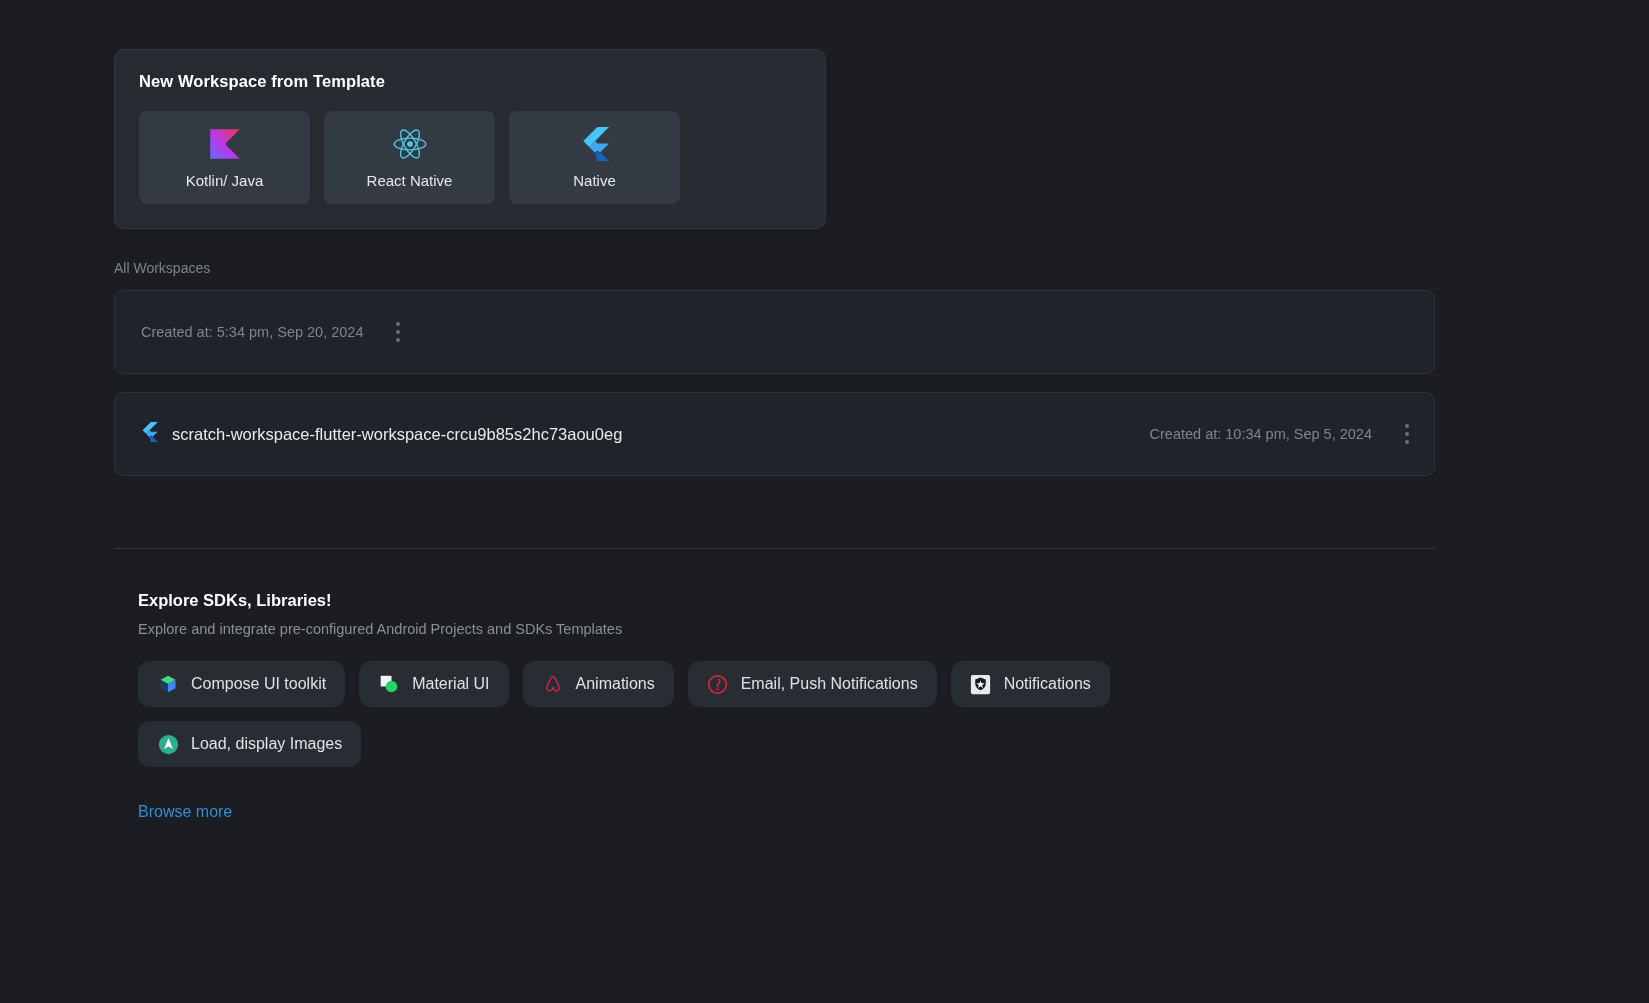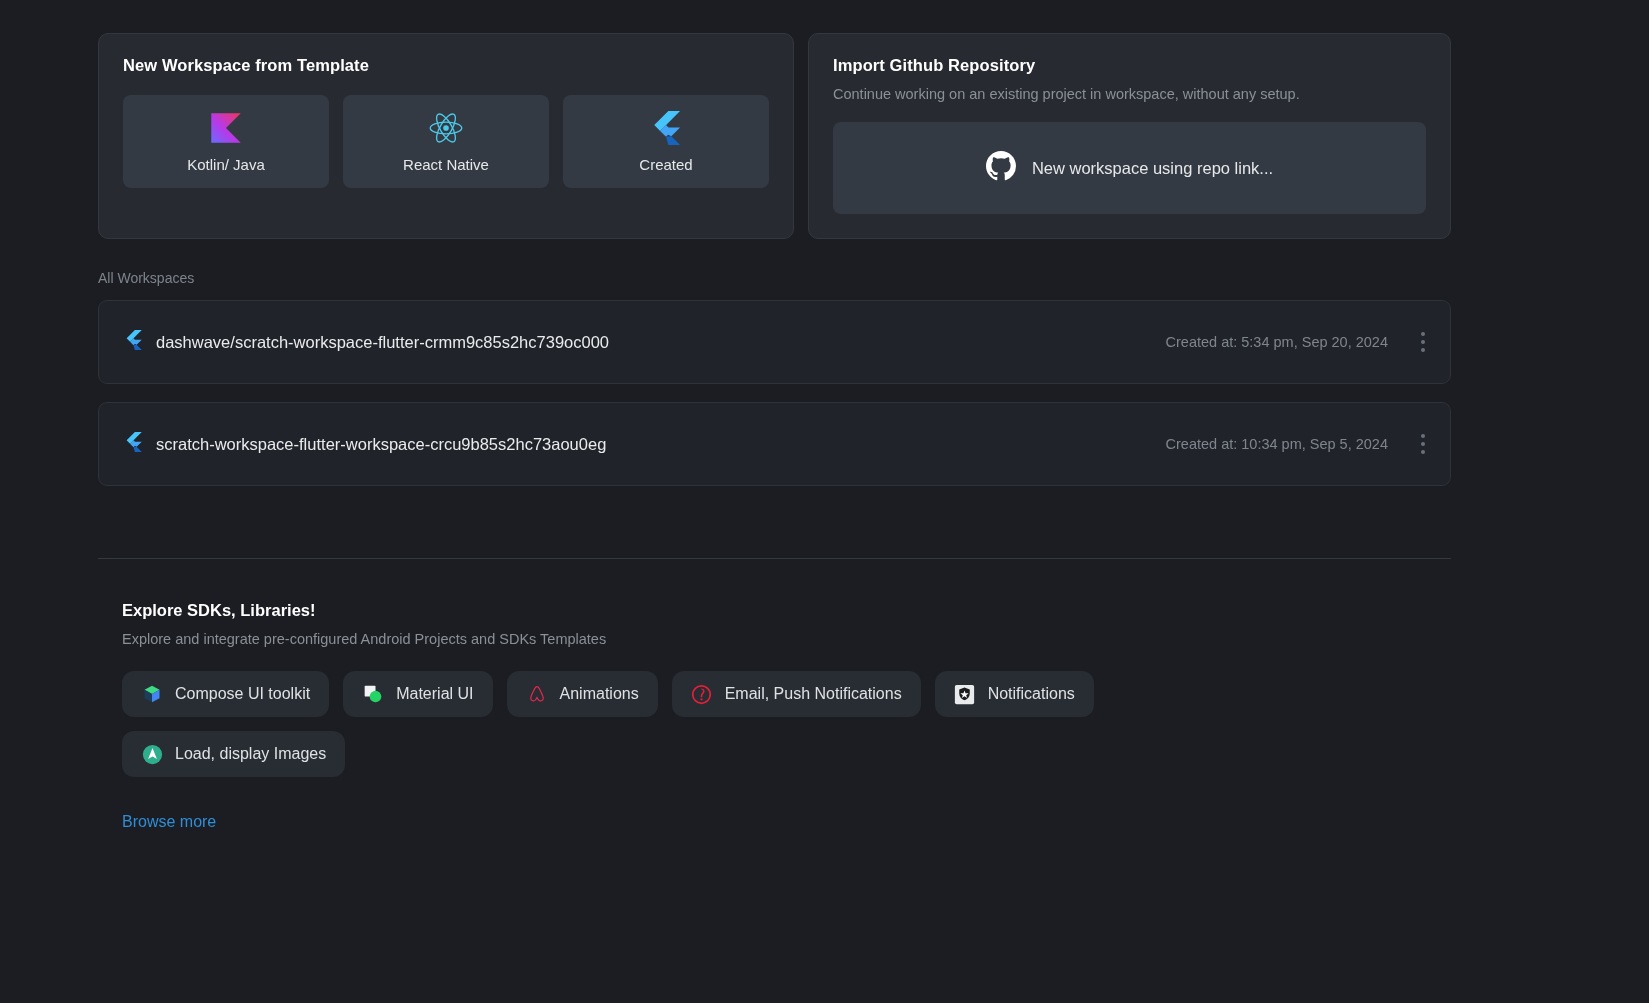--- a/index.html
+++ b/index.html
@@ -8,21 +8,21 @@
     height: 1003px;
     background: #1b1d22;
     font-family: "Liberation Sans", sans-serif;
     overflow: hidden;
   }
   .page {
     width: 1649px;
     height: 1003px;
     background: #1b1d22;
     position: relative;
-    padding: 0;
+    padding: 16px;
   }
 
   
   .top-row {
     display: flex;
     gap: 14px;
     padding: 33px 198px 0 98px;
   }
   .panel {
     background: #272b31;
@@ -45,21 +45,21 @@
     margin-top: 11px;
     font-weight: 400;
   }
 
   .template-row {
     display: flex;
     gap: 14px;
     margin-top: 20px;
   }
   .template-card {
-    width: 206px;
+    width: 171px;
     height: 93px;
     background: #343a43;
     border-radius: 8px;
     display: flex;
     flex-direction: column;
     align-items: center;
     justify-content: center;
     gap: 11px;
     cursor: pointer;
   }
@@ -245,81 +245,52 @@
 
         <div class="template-card">
           <span class="tpl-icon">
             <svg width="30" height="34" viewBox="0 0 48 58">
               <polygon points="28,0 48,0 14,34 4,24" fill="#47c5fb"></polygon>
               <polygon points="28,28 48,28 33,43 23,38" fill="#42a5f5"></polygon>
               <polygon points="14,34 24,24 34,34 24,44" fill="#42a5f5"></polygon>
               <polygon points="24,44 33,43 48,58 28,58" fill="#1565c0"></polygon>
             </svg>
           </span>
-          <span class="template-label">Created</span>
+          <span class="template-label">Native</span>
         </div>
 
       </div>
     </div>
 
-    <div class="panel right">
-      <div class="panel-title">Import Github Repository</div>
-      <div class="panel-sub">Continue working on an existing project in workspace, without any setup.</div>
-
-      <div class="repo-btn">
-        <span>
-          <svg width="30" height="30" viewBox="0 0 16 16" fill="#ffffff">
-            <path d="M8 0C3.58 0 0 3.58 0 8c0 3.54 2.29 6.53 5.47 7.59.4.07.55-.17.55-.38
-                     0-.19-.01-.82-.01-1.49-2.01.37-2.53-.49-2.69-.94-.09-.23-.48-.94-.82-1.13-.28-.15-.68-.52-.01-.53.63-.01
-                     1.08.58 1.23.82.72 1.21 1.87.87 2.33.66.07-.52.28-.87.51-1.07-1.78-.2-3.64-.89-3.64-3.95
-                     0-.87.31-1.59.82-2.15-.08-.2-.36-1.02.08-2.12 0 0 .67-.21 2.2.82.64-.18 1.32-.27 2-.27s1.36.09
-                     2 .27c1.53-1.04 2.2-.82 2.2-.82.44 1.1.16 1.92.08 2.12.51.56.82 1.27.82 2.15 0 3.07-1.87
-                     3.75-3.65 3.95.29.25.54.73.54 1.48 0 1.07-.01 1.93-.01 2.2 0 .21.15.46.55.38A8.01 8.01 0 0 0 16 8c0-4.42-3.58-8-8-8z"></path>
-          </svg>
-        </span>
-        <span class="repo-btn-label">New workspace using repo link...</span>
-      </div>
+
+  </div>
+
+  <div class="section-label">All Workspaces</div>
+
+  <div class="ws-list">
+
+    <div class="ws-row">
+      <span class="ws-created">Created at: 5:34 pm, Sep 20, 2024</span>
+      <span class="kebab">
+          <i></i>
+          <i></i>
+          <i></i>
+        </span>
     </div>
-
-  </div>
-
-  <div class="section-label">All Workspaces</div>
-
-  <div class="ws-list">
 
     <div class="ws-row">
       <div class="ws-name-wrap">
         <span>
           <svg width="17" height="20" viewBox="0 0 48 58">
             <polygon points="28,0 48,0 14,34 4,24" fill="#47c5fb"></polygon>
             <polygon points="28,28 48,28 33,43 23,38" fill="#42a5f5"></polygon>
             <polygon points="14,34 24,24 34,34 24,44" fill="#42a5f5"></polygon>
             <polygon points="24,44 33,43 48,58 28,58" fill="#1565c0"></polygon>
           </svg>
         </span>
-        <span class="ws-name">dashwave/scratch-workspace-flutter-crmm9c85s2hc739oc000</span>
-      </div>
-      <span class="ws-created">Created at: 5:34 pm, Sep 20, 2024</span>
-      <span class="kebab">
-          <i></i>
-          <i></i>
-          <i></i>
-        </span>
-    </div>
-
-    <div class="ws-row">
-      <div class="ws-name-wrap">
-        <span>
-          <svg width="17" height="20" viewBox="0 0 48 58">
-            <polygon points="28,0 48,0 14,34 4,24" fill="#47c5fb"></polygon>
-            <polygon points="28,28 48,28 33,43 23,38" fill="#42a5f5"></polygon>
-            <polygon points="14,34 24,24 34,34 24,44" fill="#42a5f5"></polygon>
-            <polygon points="24,44 33,43 48,58 28,58" fill="#1565c0"></polygon>
-          </svg>
-        </span>
         <span class="ws-name">scratch-workspace-flutter-workspace-crcu9b85s2hc73aou0eg</span>
       </div>
       <span class="ws-created">Created at: 10:34 pm, Sep 5, 2024</span>
       <span class="kebab">
           <i></i>
           <i></i>
           <i></i>
         </span>
     </div>
 

